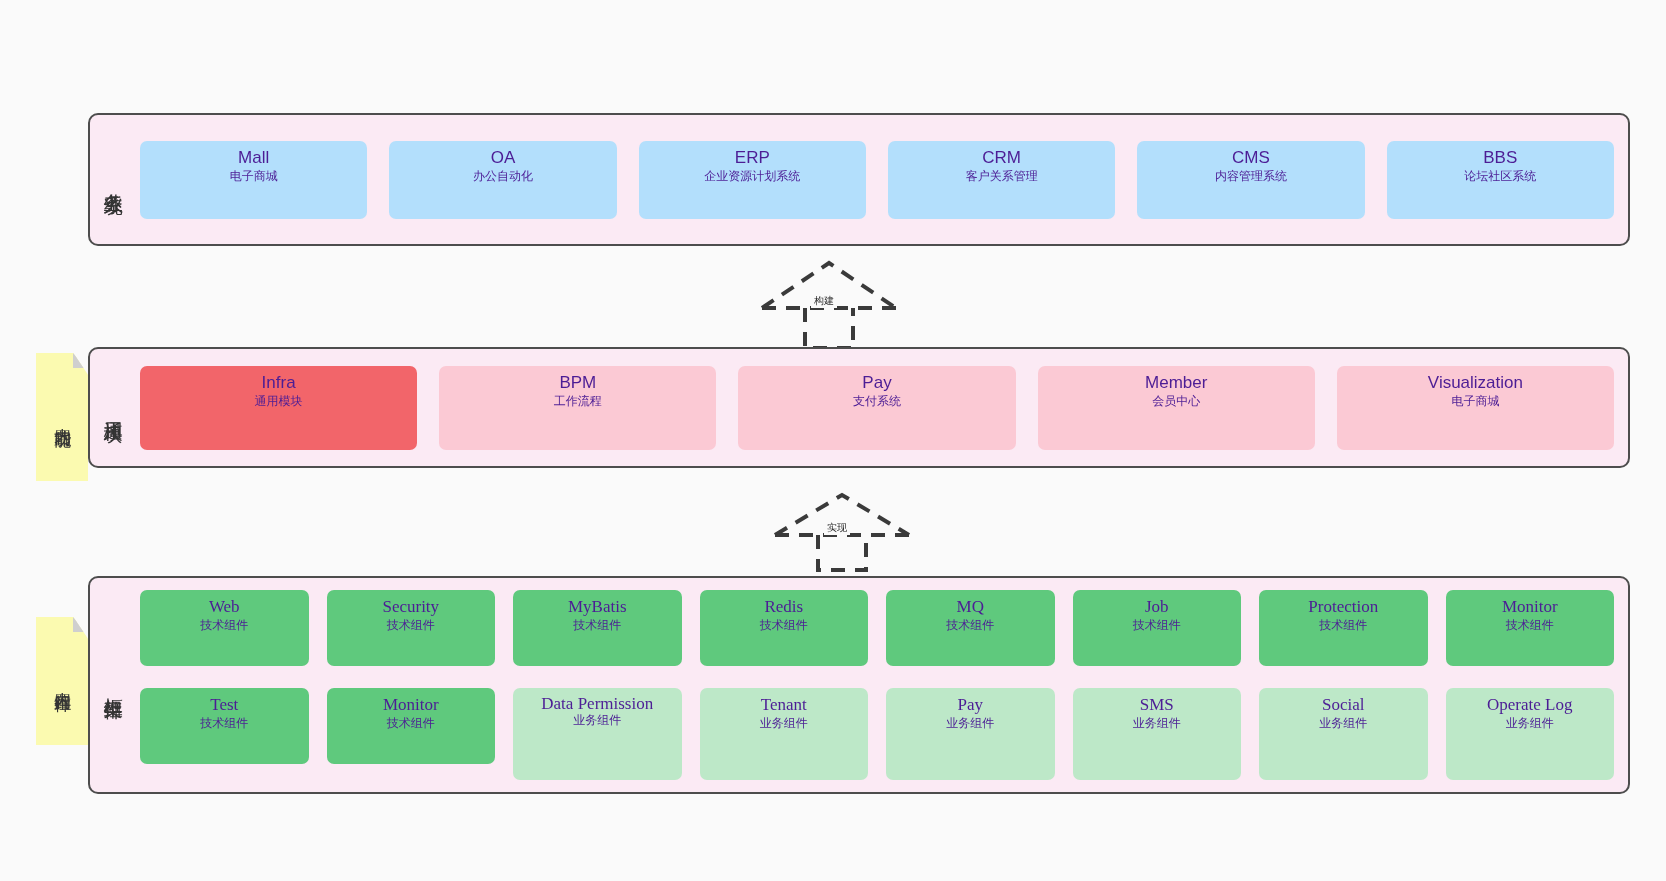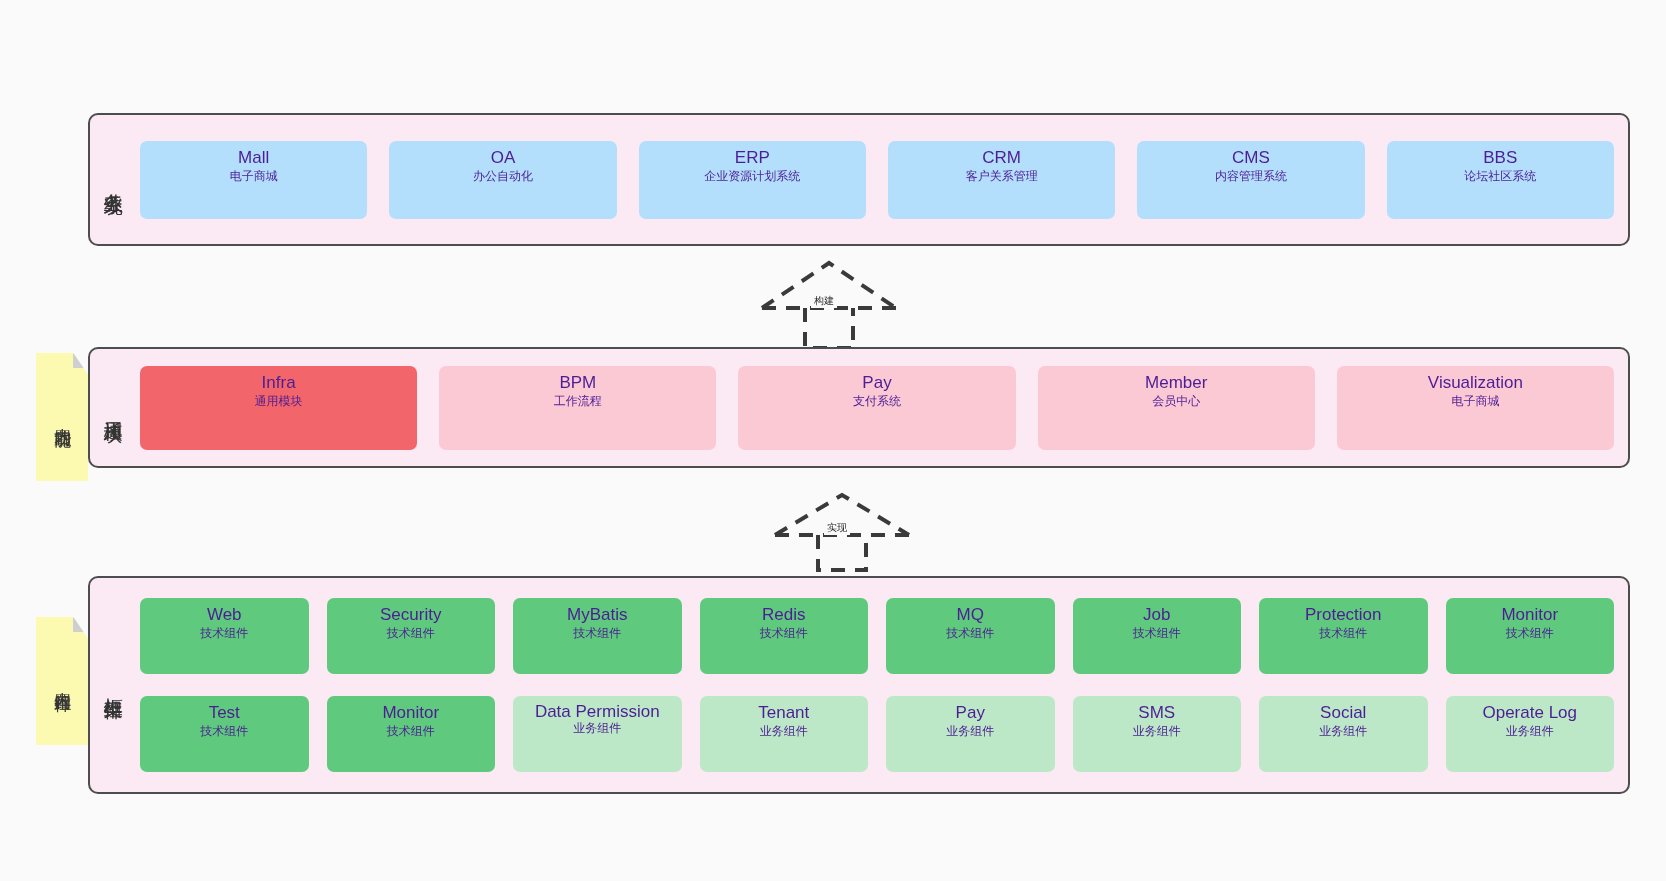--- a/index.html
+++ b/index.html
@@ -68,21 +68,21 @@
     padding:6px 4px;
     user-select:none;
   }
   .card .ttl{font-size:17px;}
   .card .sub{font-size:12px;}
 
   .c-blue{background:#b3dffc;height:78px;}
   .c-red{background:#f2656a;height:84px;}
   .c-pink{background:#fbc9d4;height:84px;}
   .c-green{background:#5fc97d;height:76px;}
-  .c-lgreen{background:#bde8c8;height:76px;}
+  .c-lgreen{background:#bde8c8;height:92px;}
 
   
   .note{
     position:absolute;
     background:#fbfab0;
     width:52px;
     box-sizing:border-box;
     display:flex;
     align-items:center;
     justify-content:center;
@@ -205,21 +205,21 @@
     <span class="arrow-label" style="left:54px;top:31px;background:#fafafa;padding:0 3px;">实现</span>
   </div>
 
   <div class="note" style="left:36px;top:617px;height:128px;">
     <span class="fold"></span>
     <span>内置组件</span>
   </div>
 
   <div class="layer" style="left:88px;top:576px;width:1542px;height:218px;">
     <div class="layer-title">框架组件</div>
-    <div class="layer-body" style="gap:0;">
+    <div class="layer-body" style="gap:0;font-family:Liberation Serif, serif;">
       <div class="row" style="gap:18px;">
         <div class="card c-green">
           <span class="ttl">Web</span>
           <span class="sub">技术组件</span>
         </div>
         <div class="card c-green">
           <span class="ttl">Security</span>
           <span class="sub">技术组件</span>
         </div>
         <div class="card c-green">

